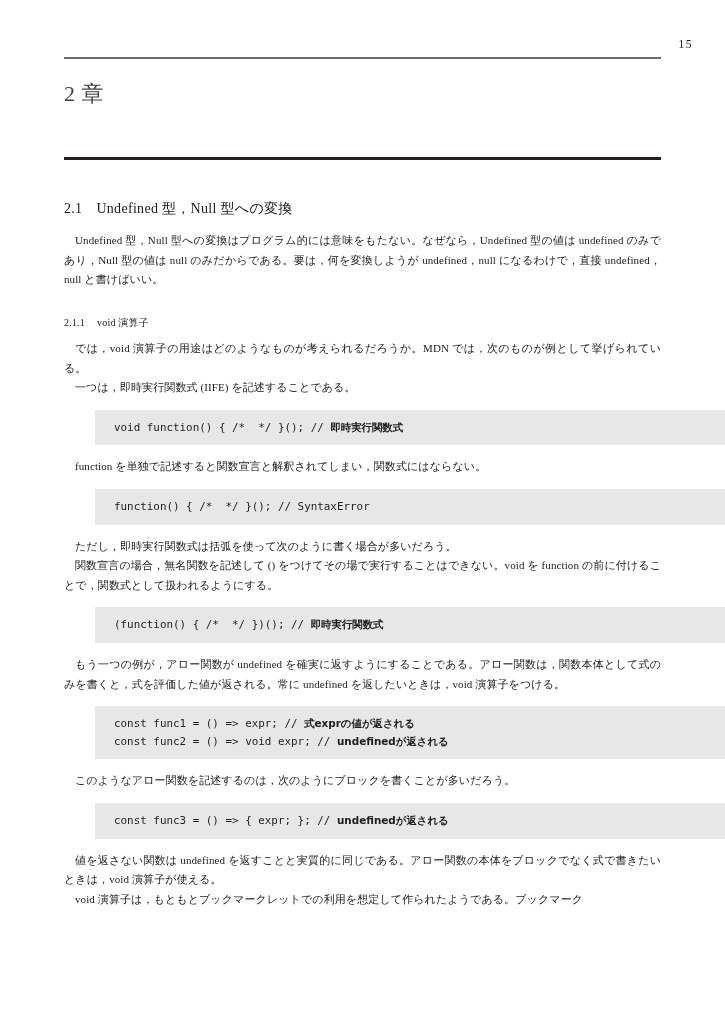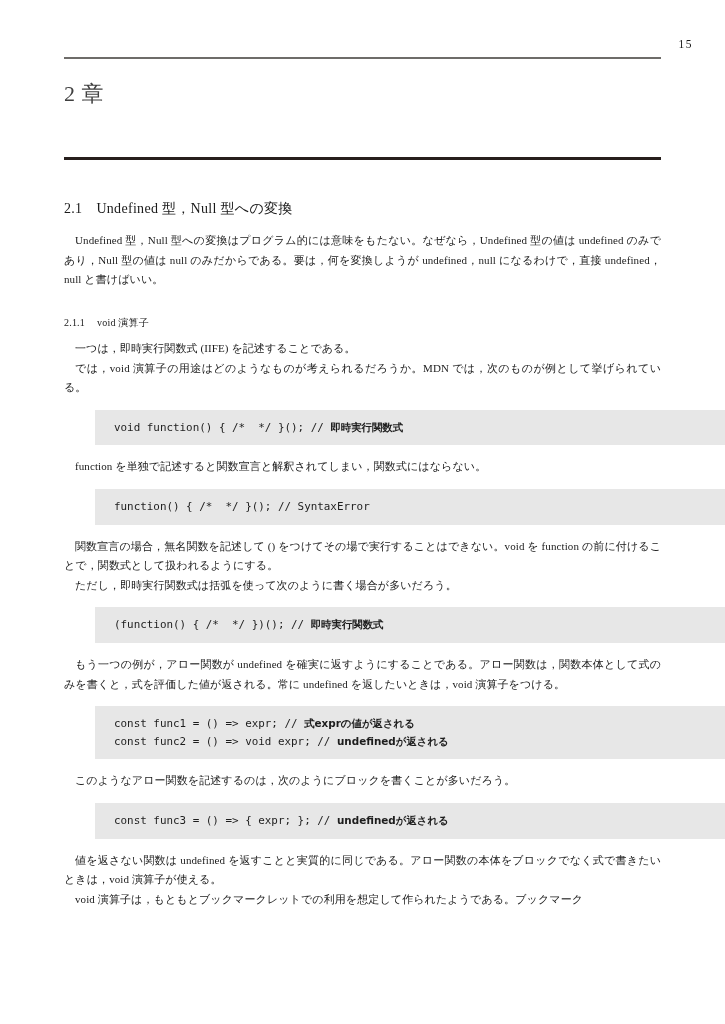--- a/index.html
+++ b/index.html
@@ -147,31 +147,31 @@
     <h2 class="section">
       <span class="num">2.1</span><span>Undefined 型，Null 型への変換</span>
     </h2>
 
     <p class="para">Undefined 型，Null 型への変換はプログラム的には意味をもたない。なぜなら，Undefined 型の値は undefined のみであり，Null 型の値は null のみだからである。要は，何を変換しようが undefined，null になるわけで，直接 undefined，null と書けばいい。</p>
 
     <h3 class="subsection">
       <span class="num">2.1.1</span><span>void 演算子</span>
     </h3>
 
+    <p class="para">では，void 演算子の用途はどのようなものが考えられるだろうか。MDN では，次のものが例として挙げられている。</p>
     <p class="para">一つは，即時実行関数式 (IIFE) を記述することである。</p>
-    <p class="para">では，void 演算子の用途はどのようなものが考えられるだろうか。MDN では，次のものが例として挙げられている。</p>
 
     <pre class="codeblock"><span>void function() { /*  */ }(); // </span><span class="jp">即時実行関数式</span></pre>
 
     <p class="para">function を単独で記述すると関数宣言と解釈されてしまい，関数式にはならない。</p>
 
     <pre class="codeblock"><span>function() { /*  */ }(); // SyntaxError</span></pre>
 
+    <p class="para">ただし，即時実行関数式は括弧を使って次のように書く場合が多いだろう。</p>
     <p class="para">関数宣言の場合，無名関数を記述して () をつけてその場で実行することはできない。void を function の前に付けることで，関数式として扱われるようにする。</p>
-    <p class="para">ただし，即時実行関数式は括弧を使って次のように書く場合が多いだろう。</p>
 
     <pre class="codeblock"><span>(function() { /*  */ })(); // </span><span class="jp">即時実行関数式</span></pre>
 
     <p class="para">もう一つの例が，アロー関数が undefined を確実に返すようにすることである。アロー関数は，関数本体として式のみを書くと，式を評価した値が返される。常に undefined を返したいときは，void 演算子をつける。</p>
 
     <pre class="codeblock"><span>const func1 = () =&gt; expr; // </span><span class="jp">式exprの値が返される</span>
 <span>const func2 = () =&gt; void expr; // </span><span class="jp">undefinedが返される</span></pre>
 
     <p class="para">このようなアロー関数を記述するのは，次のようにブロックを書くことが多いだろう。</p>
 

